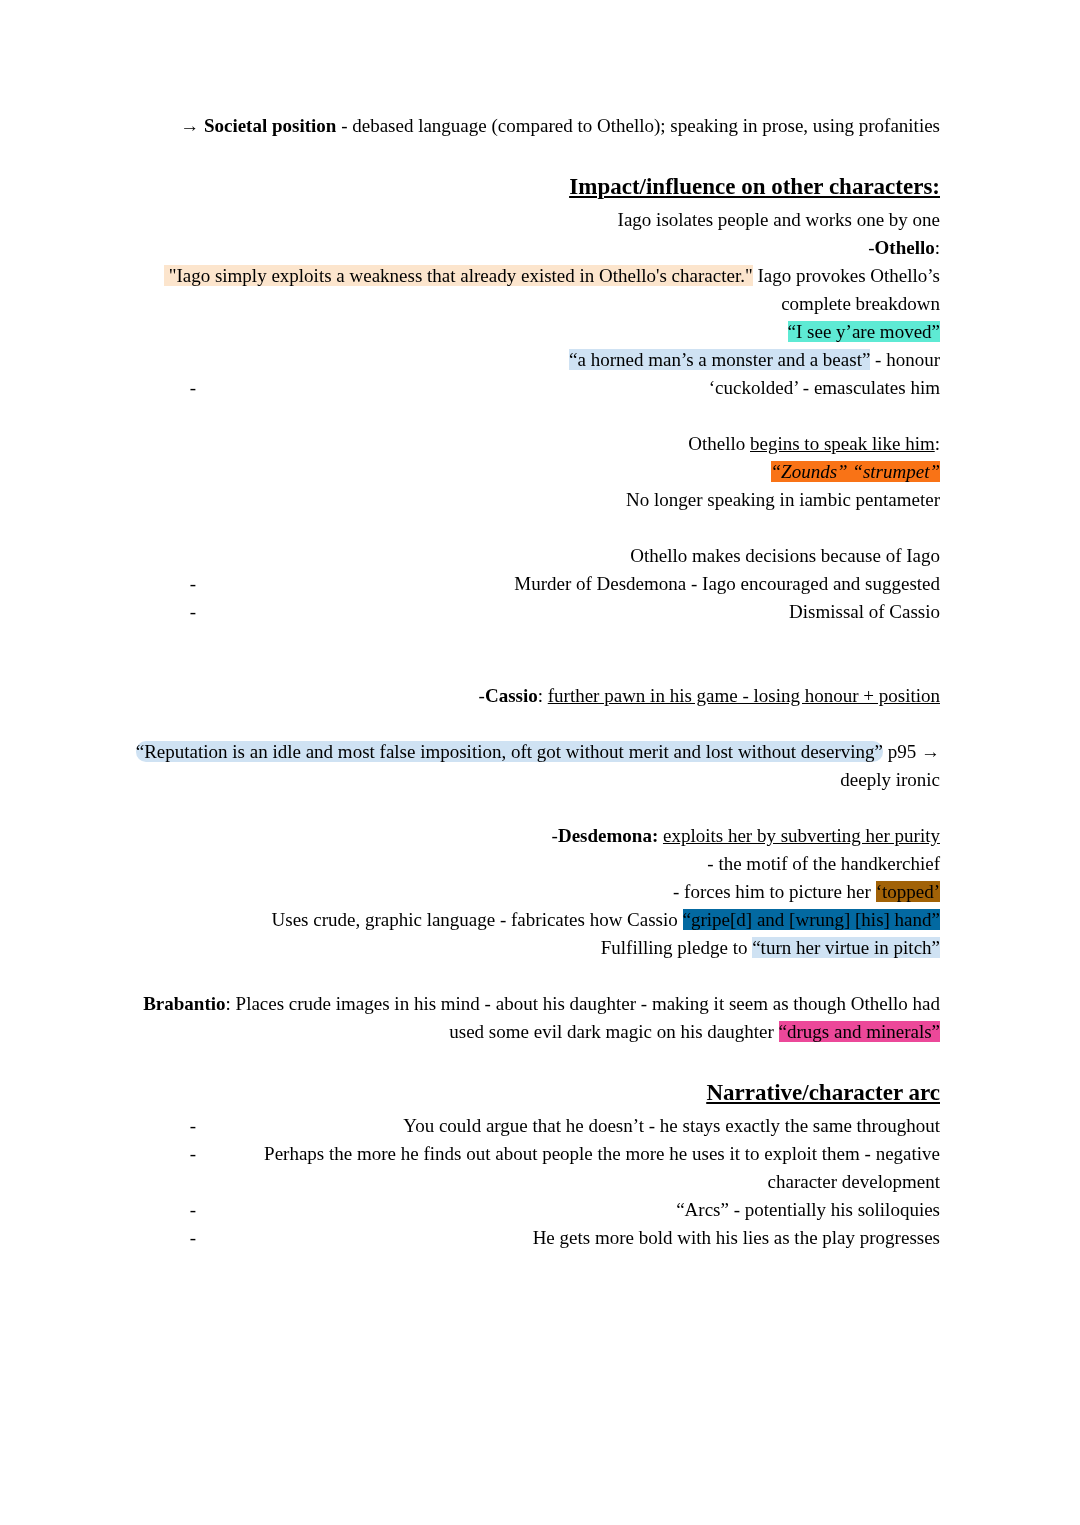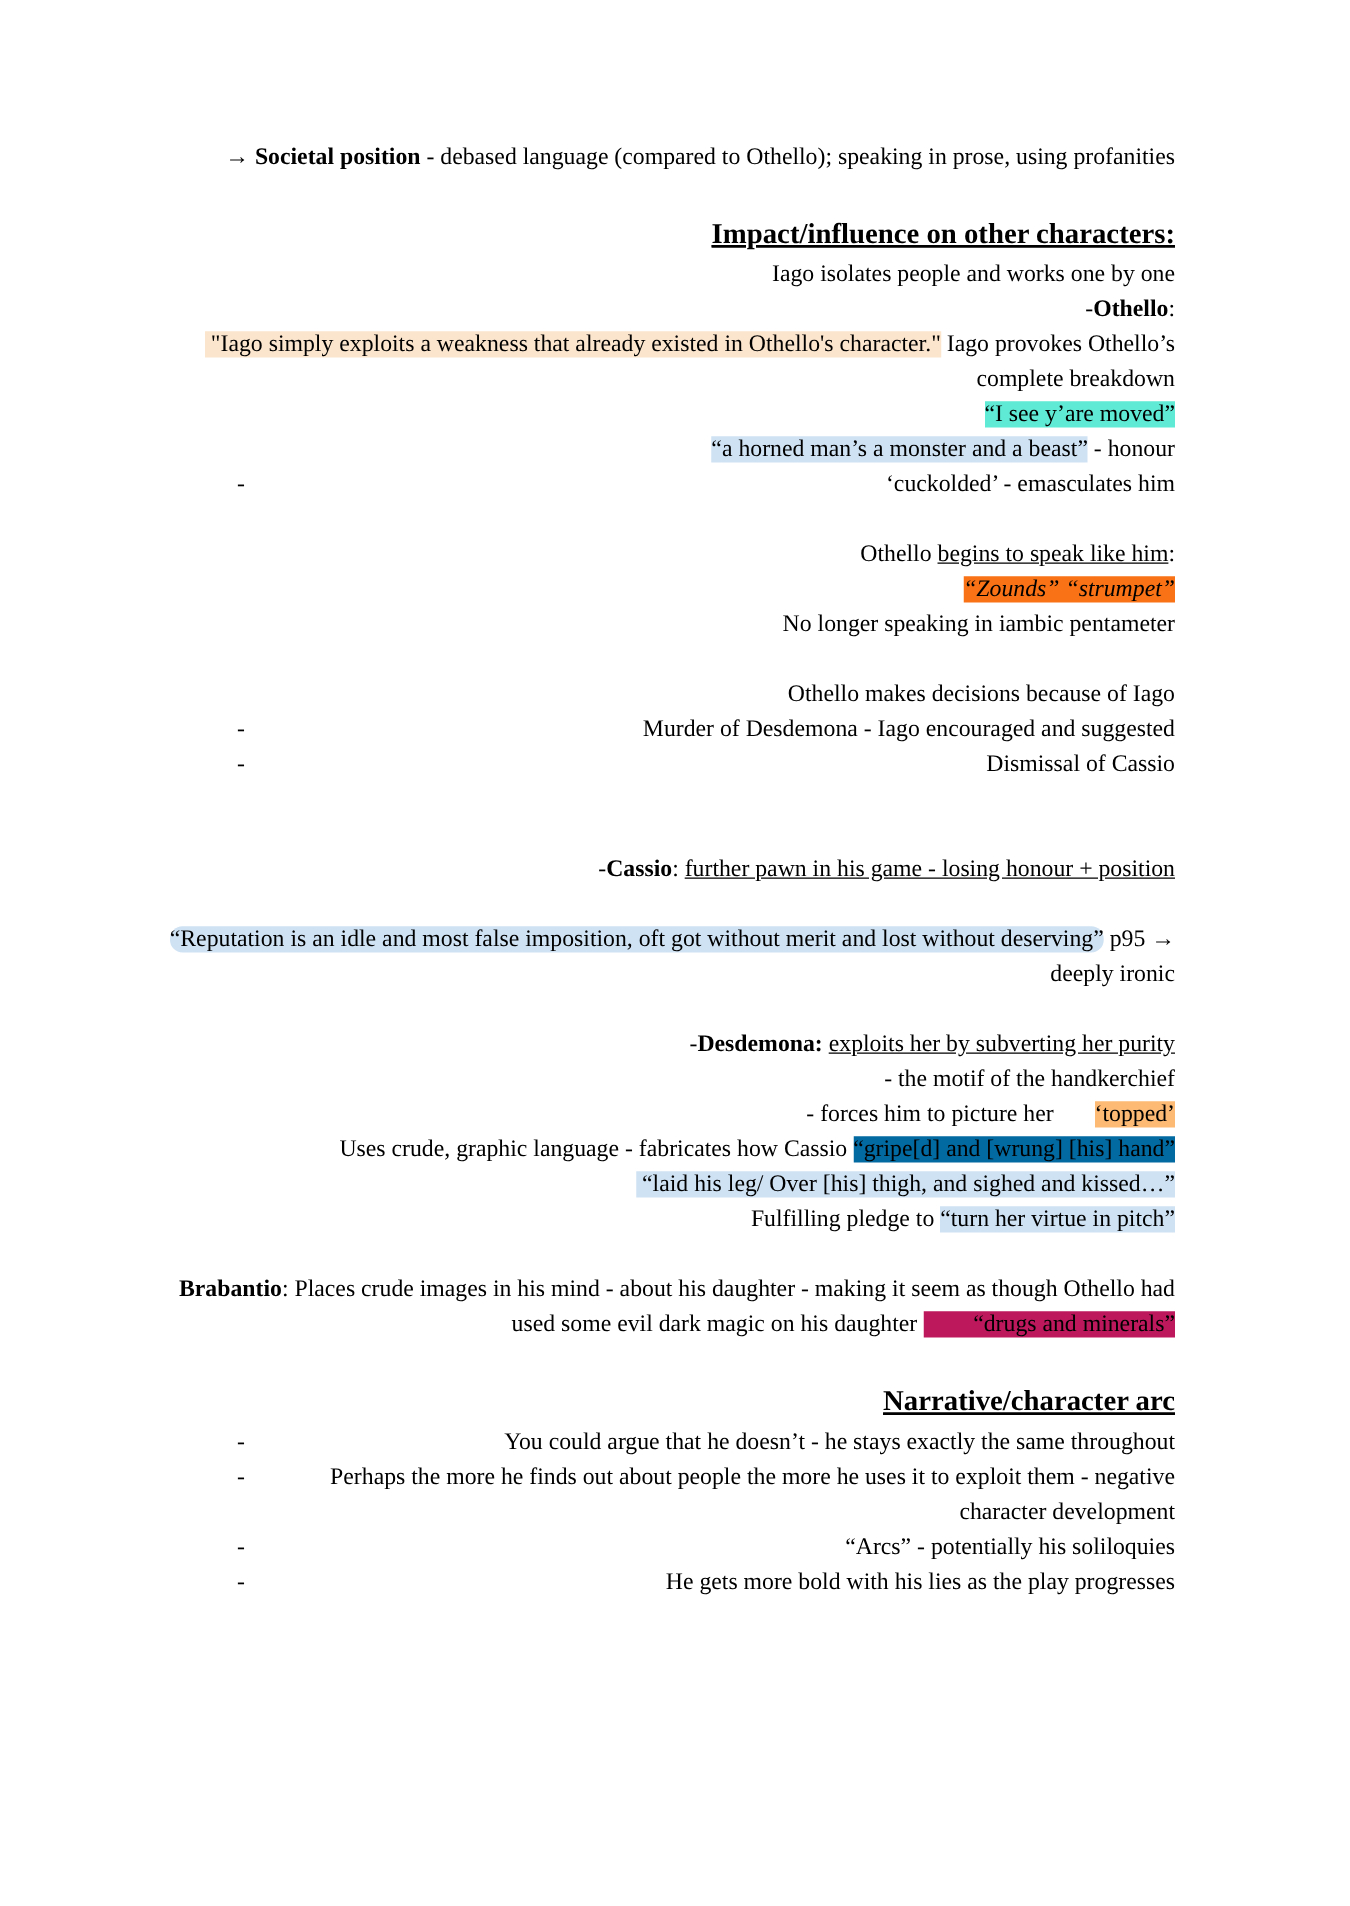--- a/index.html
+++ b/index.html
@@ -75,26 +75,25 @@
         <span class="li-text"><span class="seg">Dismissal of Cassio</span></span>
       </div>
       <div class="block gap"></div>
       <div class="block gap"></div>
       <div class="block p"><span class="seg">-</span><span class="seg b">Cassio</span><span class="seg">: </span><span class="seg u">further pawn in his game - losing honour + position</span></div>
       <div class="block gap"></div>
       <div class="block p"><span class="seg" style="background: rgb(207, 226, 243); border-radius: 10px;">“Reputation is an idle and most false imposition, oft got without merit and lost without deserving”</span><span class="seg"> p95 → deeply ironic</span></div>
       <div class="block gap"></div>
       <div class="block p"><span class="seg">-</span><span class="seg b">Desdemona:</span><span class="seg"> </span><span class="seg u">exploits her by subverting her purity</span></div>
       <div class="block p"><span class="seg">- the motif of the handkerchief</span></div>
-      <div class="block p"><span class="seg">- forces him to picture her </span><span class="seg" style="background: #fdba74; margin-left: 28px;">‘topped’</span></div>
+      <div class="block p"><span class="seg">- forces him to picture her </span><span class="seg" style="background: #a16207;">‘topped’</span></div>
       <div class="block p"><span class="seg">Uses crude, graphic language - fabricates how Cassio </span><span class="seg" style="background: #0369a1;">“gripe[d] and [wrung] [his] hand”</span></div>
-      <div class="block p"><span class="seg" style="background: rgb(207, 226, 243);"> “laid his leg/ Over [his] thigh, and sighed and kissed…”</span></div>
       <div class="block p"><span class="seg">Fulfilling pledge to </span><span class="seg" style="background: rgb(207, 226, 243);">“turn her virtue in pitch”</span></div>
       <div class="block gap"></div>
-      <div class="block p"><span class="seg b">Brabantio</span><span class="seg">: Places crude images in his mind - about his daughter - making it seem as though Othello had used some evil dark magic on his daughter </span><span class="seg" style="background: #be185d; padding-left: 40px;">“drugs and minerals”</span></div>
+      <div class="block p"><span class="seg b">Brabantio</span><span class="seg">: Places crude images in his mind - about his daughter - making it seem as though Othello had used some evil dark magic on his daughter </span><span class="seg" style="background: #ec4899;">“drugs and minerals”</span></div>
       <div class="block gap"></div>
       <div class="block h1"><span class="seg b u">Narrative/character arc</span></div>
       <div class="block li">
         <span class="dash">-</span>
         <span class="li-text"><span class="seg">You could argue that he doesn’t - he stays exactly the same throughout</span></span>
       </div>
       <div class="block li">
         <span class="dash">-</span>
         <span class="li-text"><span class="seg">Perhaps the more he finds out about people the more he uses it to exploit them - negative character development</span></span>
       </div>

